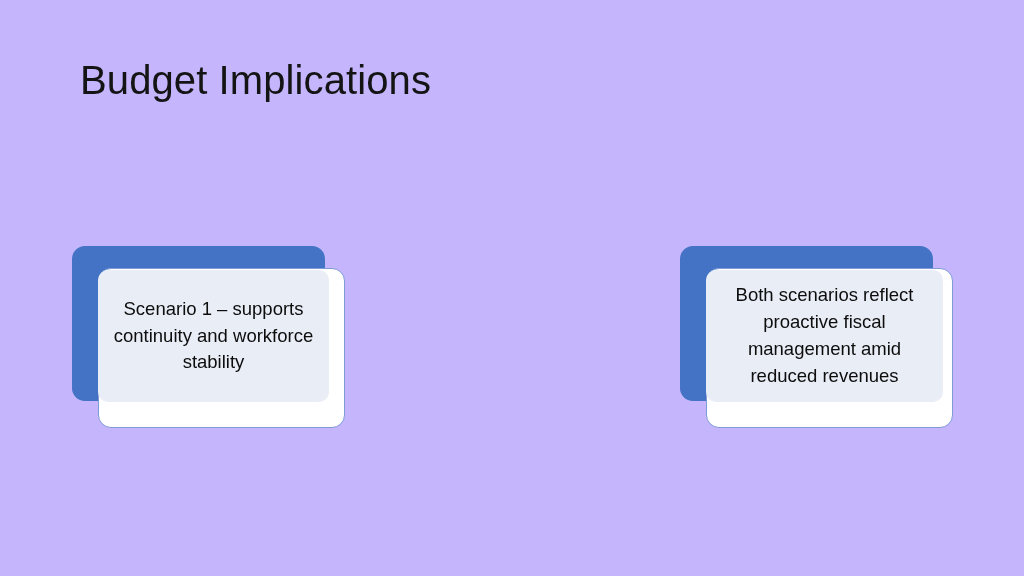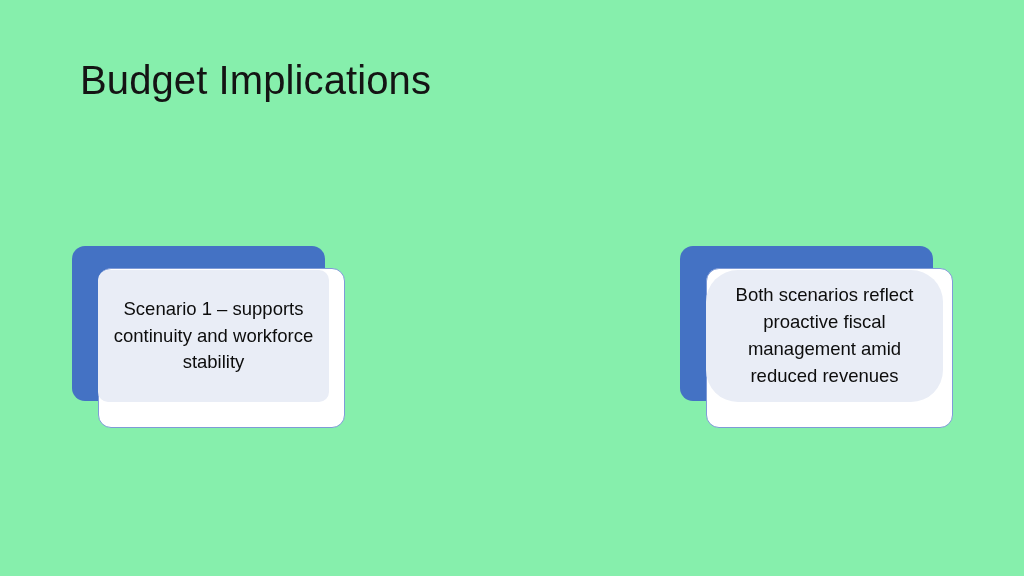--- a/index.html
+++ b/index.html
@@ -12,21 +12,21 @@
     height: 576px;
     background: #ffffff;
     font-family: "Liberation Sans", "DejaVu Sans", sans-serif;
     overflow: hidden;
   }
 
   .slide {
     position: relative;
     width: 1024px;
     height: 576px;
-    background: #86efac;
+    background: #c4b5fd;
   }
 
   
   .slide-title {
     position: absolute;
     left: 80px;
     top: 56px;
     width: 860px;
     font-size: 40px;
     line-height: 1.2;
@@ -89,21 +89,21 @@
     height: 132px;
     background: #E9EDF6;
     border-radius: 10px;
     display: flex;
     align-items: center;
     justify-content: center;
     box-sizing: border-box;
     padding: 4px 6px;
   }
 
-  .card-3 .card-panel { width: 237px; border-radius: 32px; }
+  .card-3 .card-panel { width: 237px; }
 
   .card-text {
     font-size: 18.5px;
     line-height: 1.45;
     color: #0d0d0d;
     text-align: center;
     font-weight: 400;
     width: 100%;
   }
 </style>

